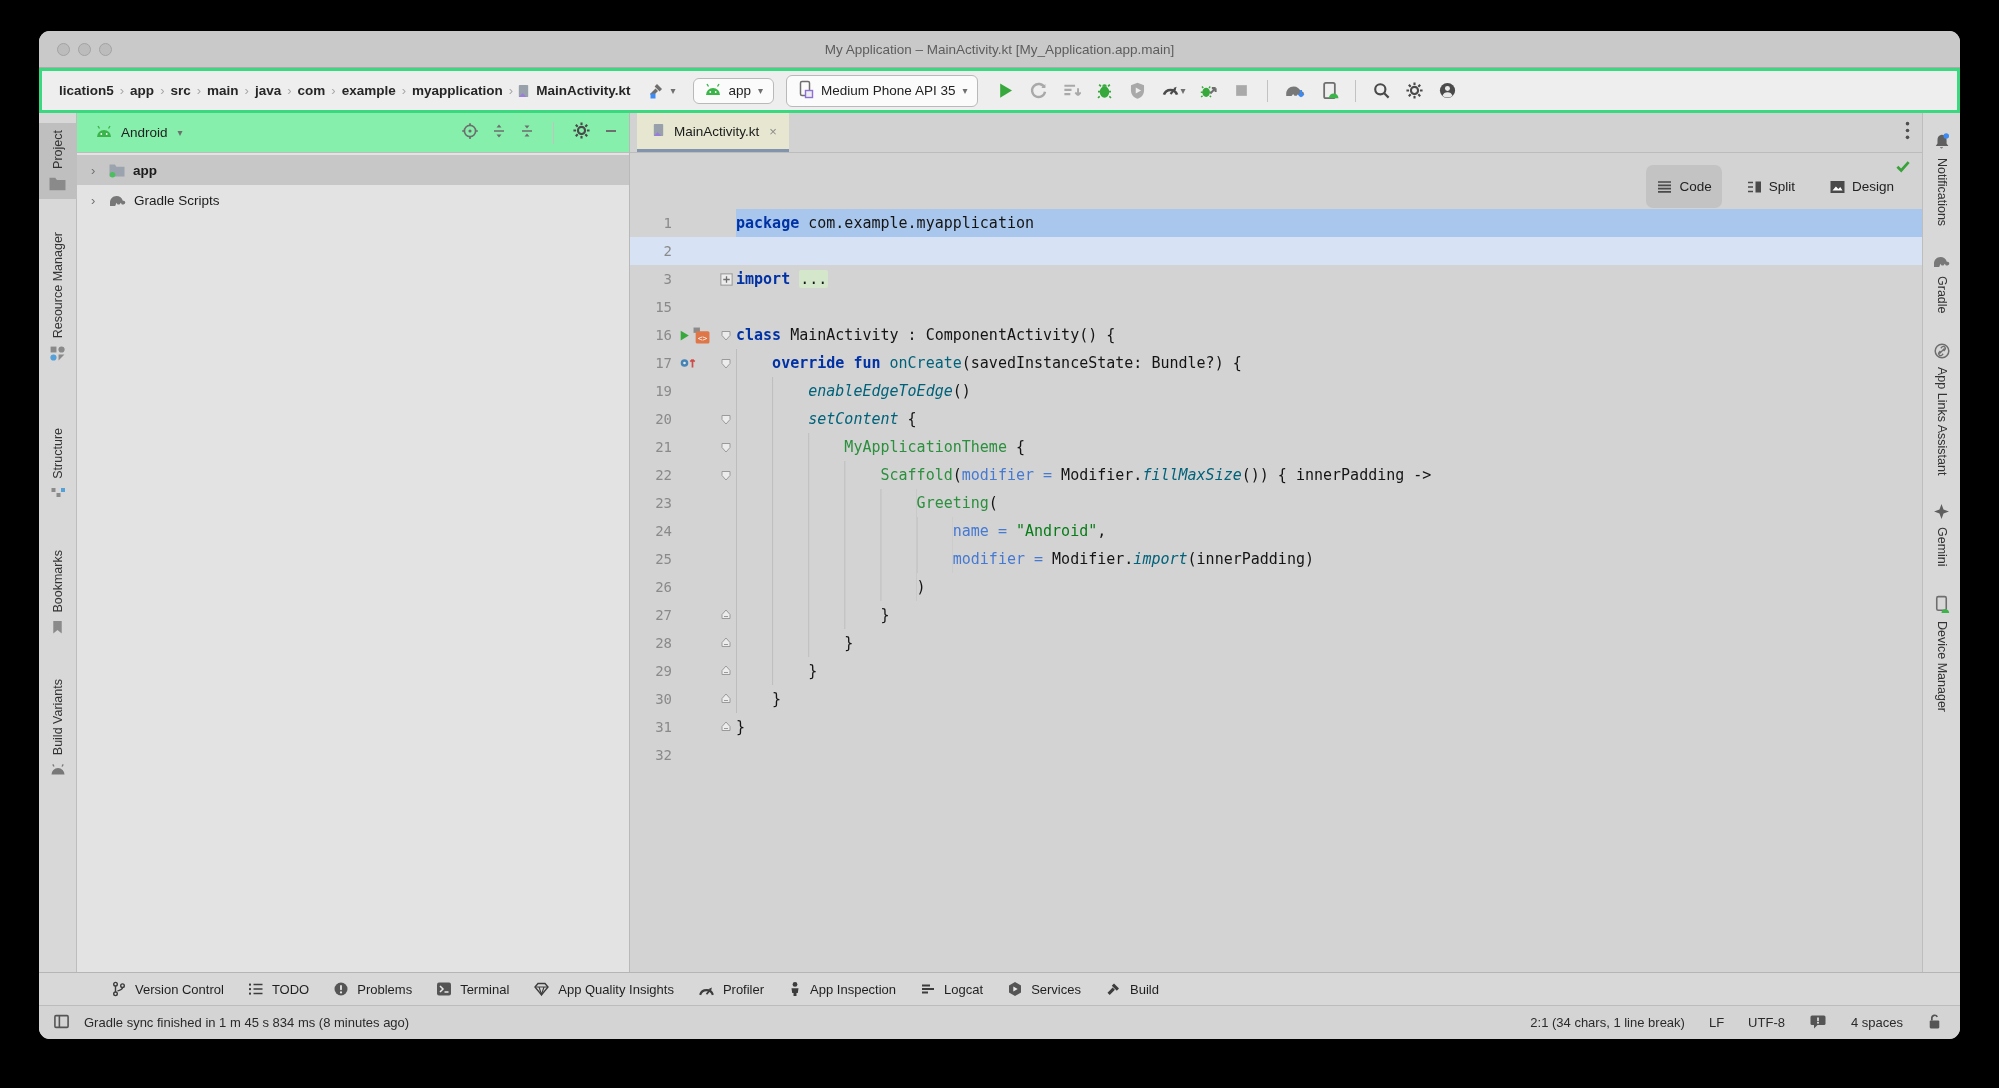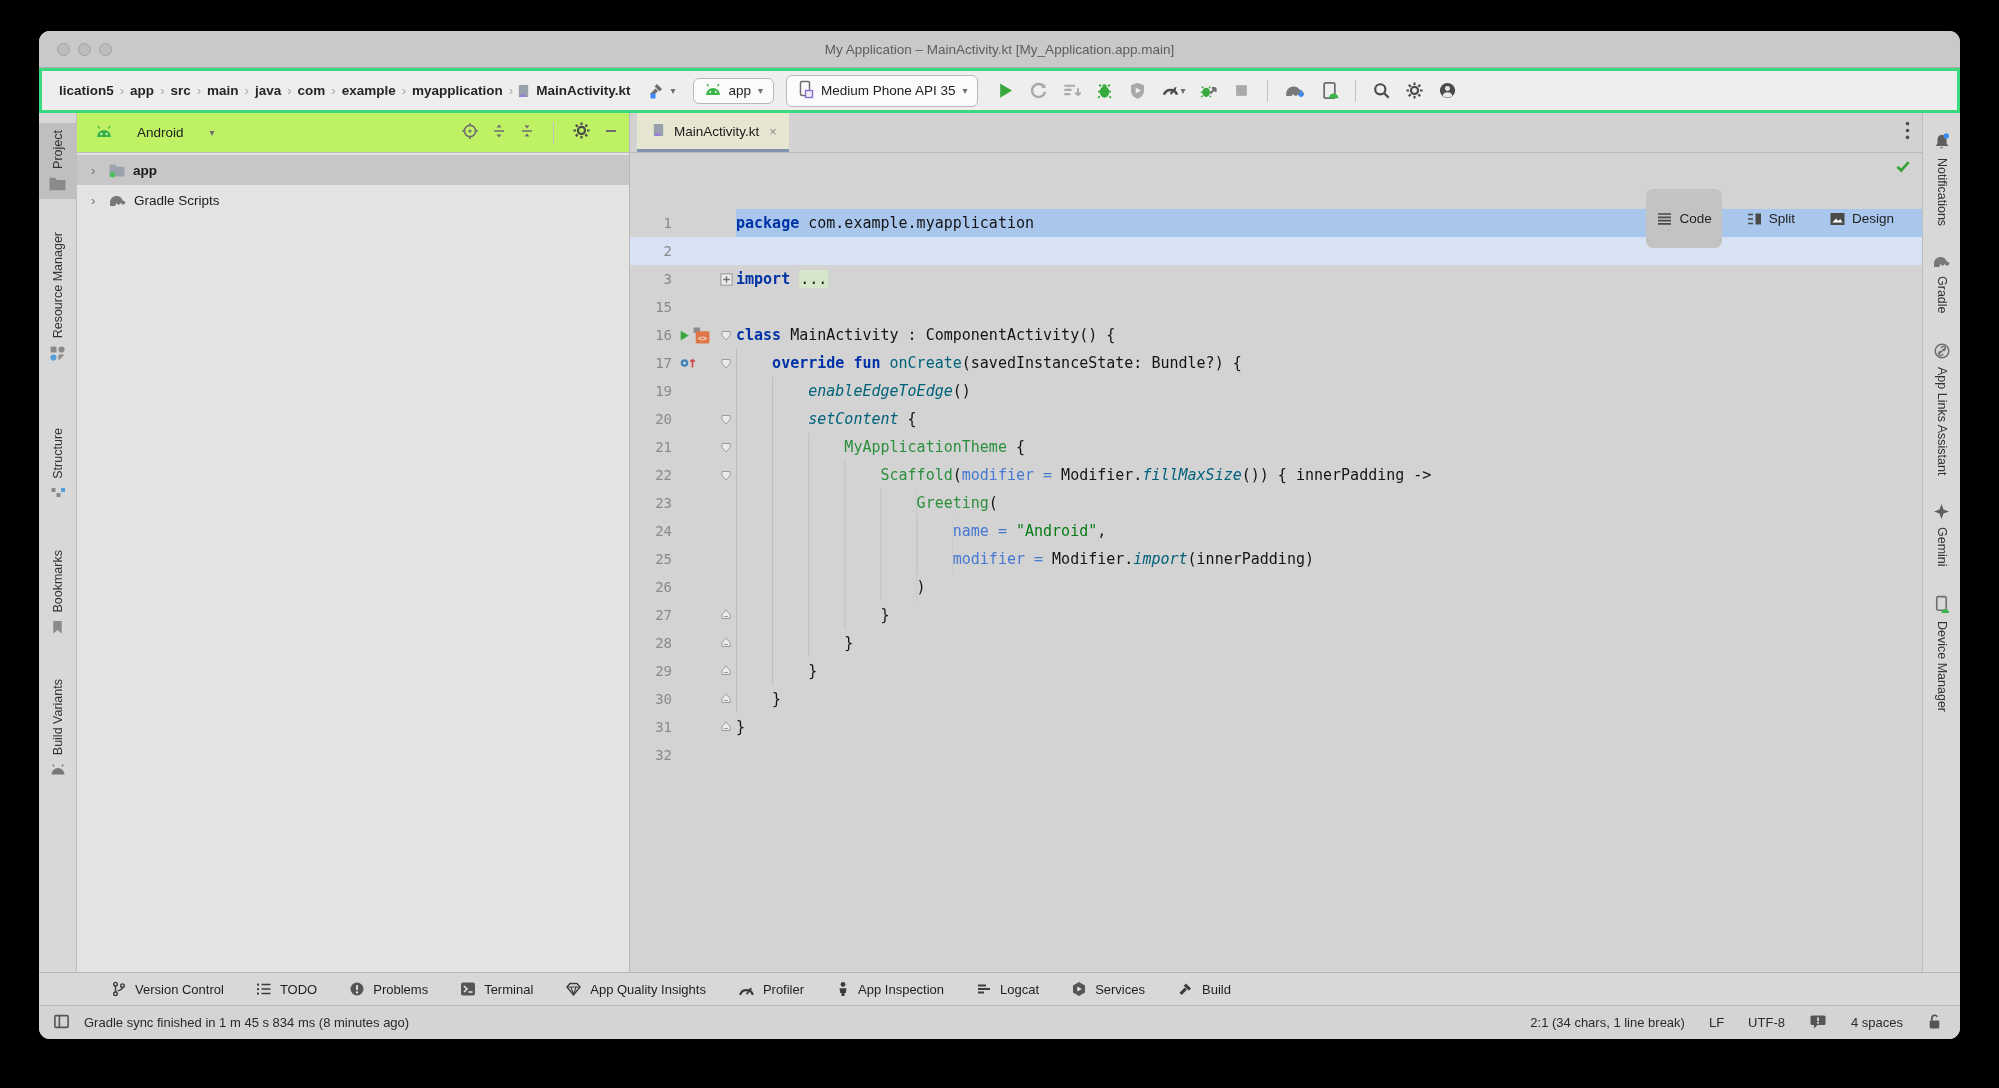--- a/index.html
+++ b/index.html
@@ -40,22 +40,22 @@
   .strip.l { border-right:1px solid #bdbdbd; }
   .strip.r { border-left:1px solid #bdbdbd; }
   .vtab { display:flex; flex-direction:column; align-items:center; gap:7px; padding:7px 0; width:38px; }
   .vtab.sel { background:#bfbfbf; }
   .vl { writing-mode:vertical-rl; transform:rotate(180deg); font-size:12.5px; color:#333; }
   .vr { writing-mode:vertical-rl; font-size:12.5px; color:#333; }
 
   
   .panel { width:553px; background:#e3e3e3; border-right:1px solid #b9b9b9;
            display:flex; flex-direction:column; flex:0 0 auto; }
-  .phead { height:40px; background:#bef264; border-bottom:1px solid #bcbcbc;
-           display:flex; align-items:center; padding:0 10px 0 18px; gap:24px; }
+  .phead { height:40px; background:#86efac; border-bottom:1px solid #bcbcbc;
+           display:flex; align-items:center; padding:0 10px 0 18px; gap:8px; }
   .phead .title { font-size:13.5px; color:#222; margin-right:2px; }
   .pacts { margin-left:auto; display:flex; align-items:center; gap:12px; }
   .tree { padding-top:2px; }
   .trow { height:30px; display:flex; align-items:center; gap:7px; padding-left:14px;
           font-size:13.5px; color:#1c1c1c; }
   .trow.sel { background:#c7c7c7; }
   .trow .lbl.b { font-weight:700; }
   .chev { color:#6f6f6f; font-size:13px; width:10px; }
 
   
@@ -63,21 +63,21 @@
   .tabbar { height:40px; background:#d2d2d2; border-bottom:1px solid #bcbcbc;
             display:flex; align-items:stretch; flex:0 0 auto; position:relative; }
   .tab { display:flex; align-items:center; gap:8px; padding:0 12px 0 14px; margin-left:7px;
          background:#e7e7d1; border-bottom:3px solid #8293ad; font-size:13.5px; color:#1a1a1a; }
   .tclose { color:#8b8b8b; font-size:13px; margin-left:2px; }
   .dots { margin-left:auto; align-self:center; margin-right:12px; }
 
   .edbody { flex:1 1 auto; position:relative; overflow:hidden; }
   .modes { position:absolute; top:12px; right:18px; display:flex; align-items:center; gap:14px; z-index:5; }
   .mode { display:flex; align-items:center; gap:6px; font-size:13.5px; color:#222;
-          padding:22px 10px; border-radius:7px;margin-top:24px; }
+          padding:14px 10px; border-radius:7px; }
   .mode.on { background:#c3c3c3; }
   .checkw { position:absolute; top:4px; right:10px; z-index:5; }
 
   
   .code { position:absolute; inset:0; padding-top:56px; font-family:"DejaVu Sans Mono", monospace; }
   .row { display:flex; height:28px; align-items:center; }
   .row.caret { background:#d7e3f4; }
   .gnum { width:42px; text-align:right; font-size:14px; color:#8a8a8a; flex:0 0 auto; }
   .gico { width:44px; display:flex; align-items:center; gap:2px; padding-left:6px; flex:0 0 auto; }
   .gfold { width:20px; display:flex; align-items:center; justify-content:center; flex:0 0 auto; }
@@ -91,21 +91,21 @@
   .f { color:#00627a; }
   .e { color:#00627a; font-style:italic; }
   .c { color:#2b8f3d; }
   .n { color:#4679d2; }
   .s { color:#067d17; }
   .p { color:#141414; }
   .d { color:#141414; background:#d5e7cb; border-radius:2px; padding:0 1px; }
 
   
   .btabs { height:33px; background:#d8d8d8; border-top:1px solid #b5b5b5;
-           display:flex; align-items:center; gap:32px; padding-left:72px; flex:0 0 auto; }
+           display:flex; align-items:center; gap:24px; padding-left:72px; flex:0 0 auto; }
   .btab { display:flex; align-items:center; gap:8px; font-size:13px; color:#1f1f1f; white-space:nowrap; }
   .status { height:34px; background:#d4d4d4; border-top:1px solid #bcbcbc;
             display:flex; align-items:center; padding:0 18px 0 14px; flex:0 0 auto;
             font-size:13px; color:#2a2a2a; }
   .status .msg { margin-left:14px; }
   .sright { margin-left:auto; display:flex; align-items:center; gap:24px; }
 </style>
 </head>
 <body>
 

